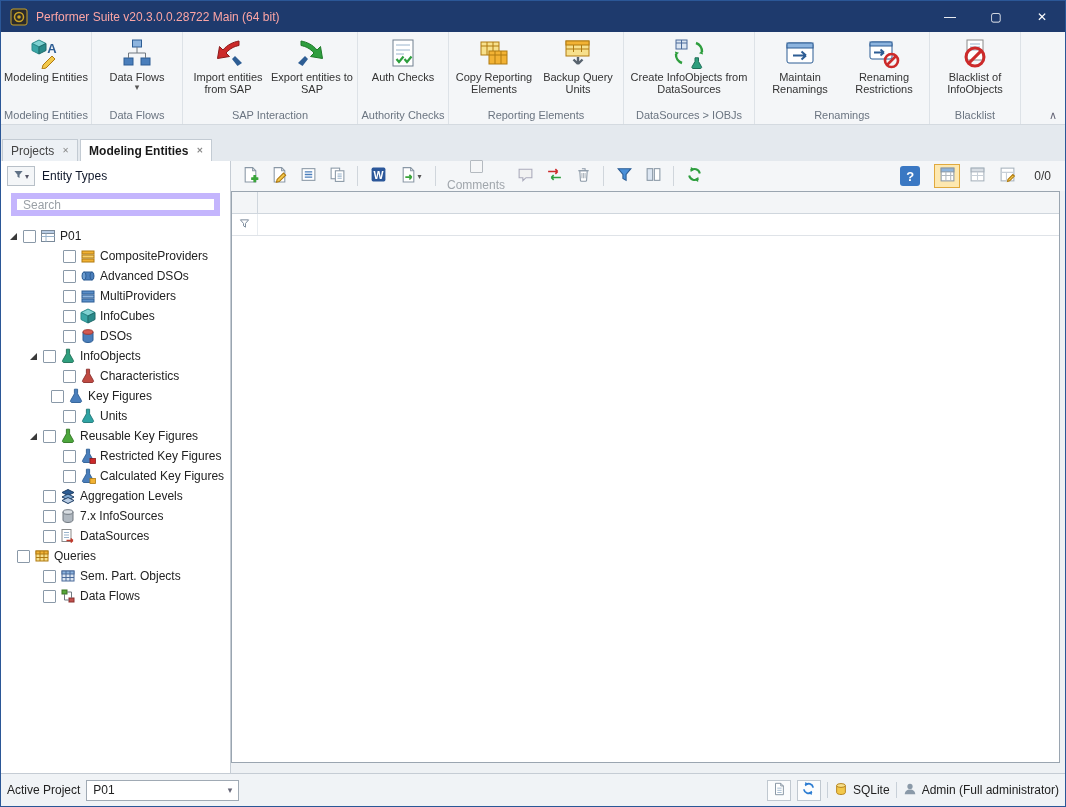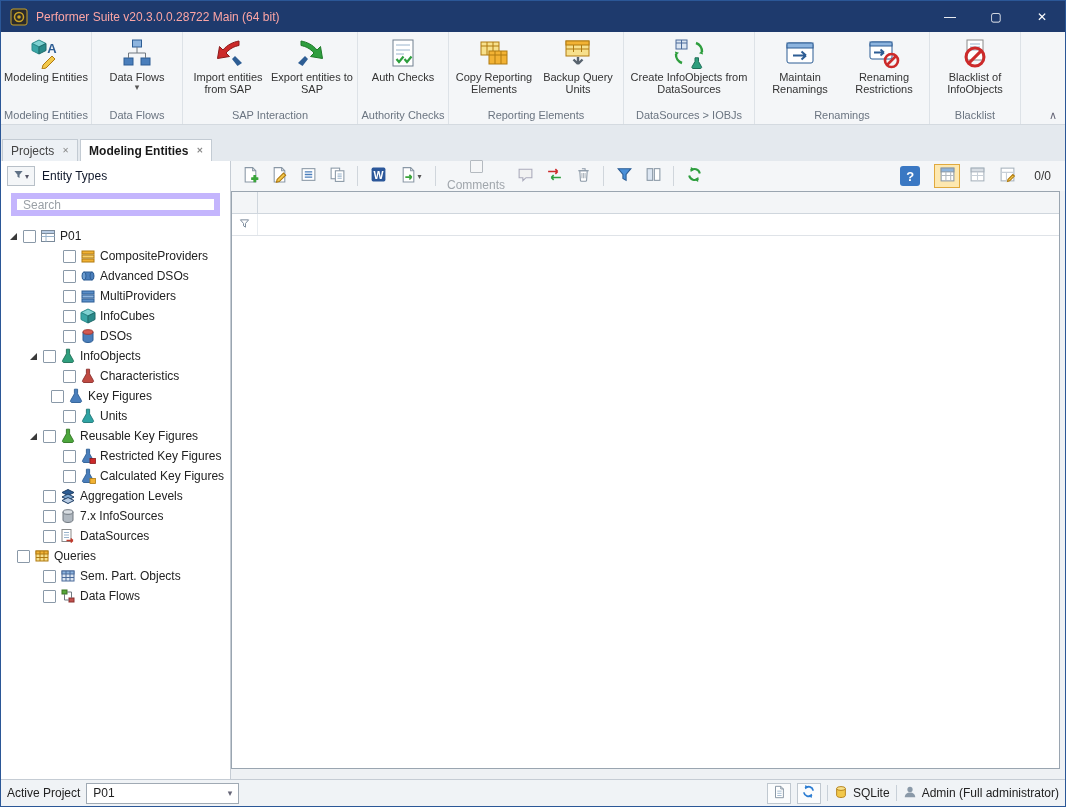--- a/index.html
+++ b/index.html
@@ -76,21 +76,21 @@
   .grid-wrap{flex:1;margin:0 5px 10px 0;background:#fff;border:1px solid #9aa5b0;display:flex;flex-direction:column;min-height:0;}
   .grid-header{height:22px;background:#f3f5f7;border-bottom:1px solid #cfd6dd;display:flex;flex:0 0 auto;}
   .grid-corner{width:26px;border-right:1px solid #cfd6dd;}
   .grid-header-cell{flex:1;}
   .grid-filter{height:22px;border-bottom:1px solid #dfe3e8;display:flex;flex:0 0 auto;background:#fff;}
   .filter-cell-left{width:26px;border-right:1px solid #e8ecf0;display:flex;align-items:center;justify-content:center;}
   .grid-filter-cell{flex:1;}
   .grid-body{flex:1;background:#fff;}
 
   
-  .statusbar{height:27px;background:#f0f3f6;border-top:1px solid #c5ccd4;display:flex;align-items:center;padding:0 6px;flex:0 0 auto;gap:6px;}
+  .statusbar{height:33px;background:#f0f3f6;border-top:1px solid #c5ccd4;display:flex;align-items:center;padding:0 6px;flex:0 0 auto;gap:6px;}
   .sb-label{font-size:12px;color:#222;}
   .sb-combo{width:153px;height:21px;border:1px solid #a0aab4;background:#fff;display:flex;align-items:center;padding:0 6px;justify-content:space-between;}
   .combo-arrow{font-size:9px;color:#667;}
   .sb-right{margin-left:auto;display:flex;align-items:center;gap:6px;}
   .sb-btn{width:24px;height:21px;border:1px solid #c0c8d0;background:#fbfcfd;display:flex;align-items:center;justify-content:center;}
   .sb-sep{width:1px;height:16px;background:#c8d0d8;}
   .sb-item{display:flex;align-items:center;gap:5px;color:#222;}
 </style>
 </head>
 <body>

